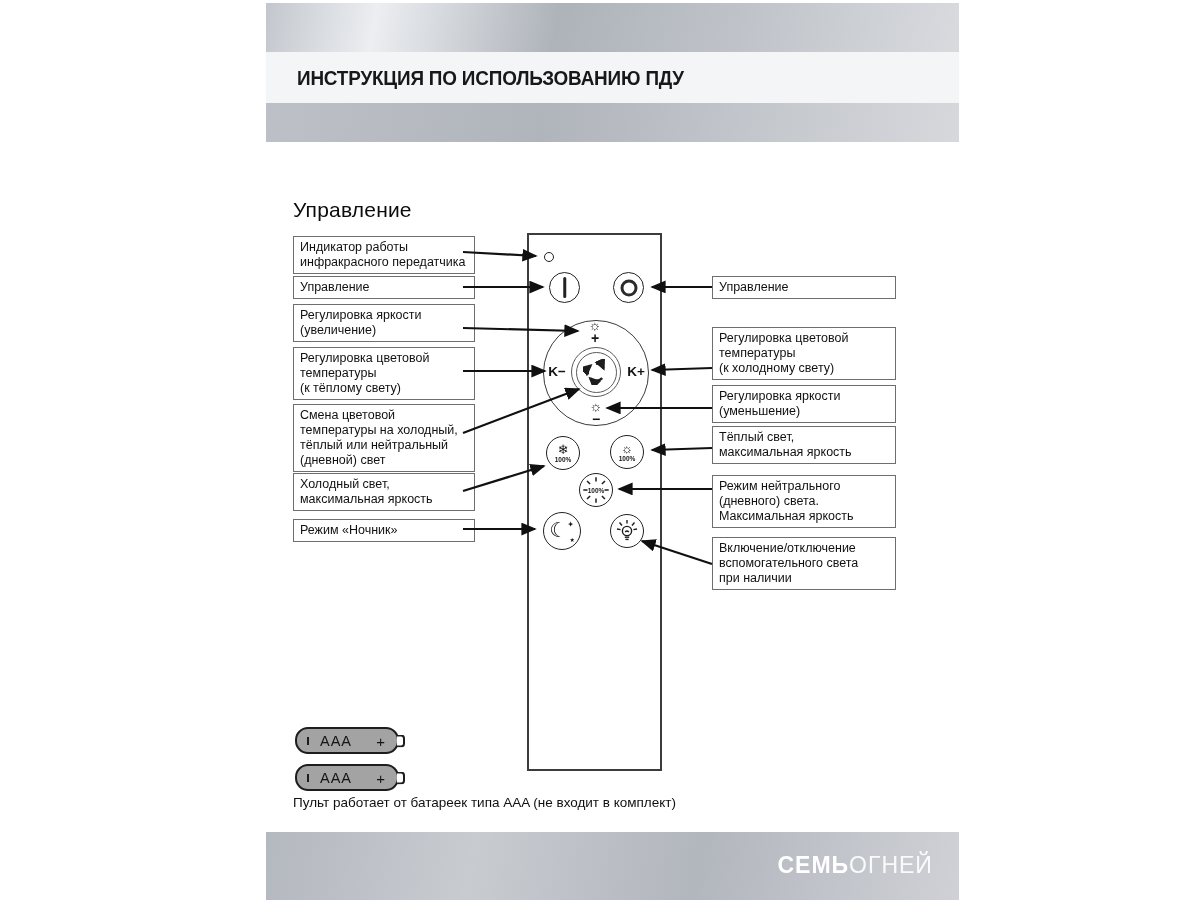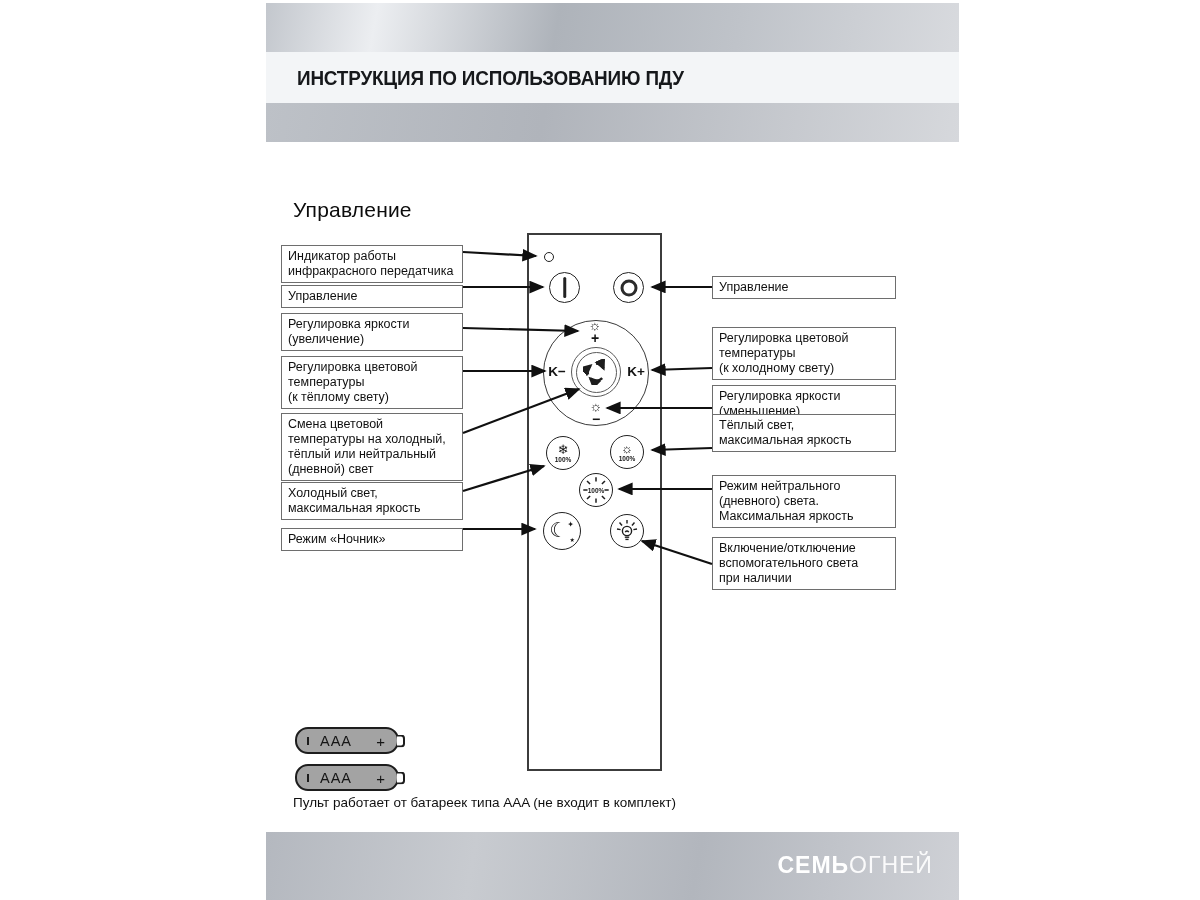--- a/index.html
+++ b/index.html
@@ -19,21 +19,21 @@
     background:linear-gradient(100deg,#b4b8bf 0%,#c8cbd0 30%,#b2b6bd 62%,#cfd1d6 100%);}
   .brand{position:absolute;right:26px;top:50%;transform:translateY(-54%) scaleX(0.96);
     transform-origin:right center;color:#ffffff;font-size:24px;letter-spacing:1px;white-space:nowrap;}
   .brand b{font-weight:bold;}
   .brand span{font-weight:normal;opacity:.92;}
   
   .sec-title{left:293px;top:198px;font-size:21px;font-weight:normal;color:#0c0c0c;letter-spacing:.2px;}
   
   .callout{border:1px solid #6e6e6e;background:#ffffff;color:#101010;
     font-size:12.5px;line-height:15px;padding:3px 6px;white-space:pre-line;z-index:2;}
-  .cl{left:281px;width:168px;margin-top:9px;}
+  .cl{left:293px;width:168px;}
   .cr{left:712px;width:170px;}
   
   .remote{left:527px;top:233px;width:135px;height:538px;border:2px solid #3c3c3c;
     background:#ffffff;z-index:1;box-sizing:border-box;}
   .circ{border:1.7px solid #222;border-radius:50%;background:#fff;box-sizing:border-box;z-index:2;}
   .ir{left:544px;top:252px;width:10px;height:10px;border-width:1.6px;}
   .pwr-on{left:549px;top:272px;width:31px;height:31px;}
   .pwr-on .bar{position:absolute;left:50%;top:4px;width:3.5px;height:21px;
     transform:translateX(-50%);background:#222;border-radius:2px;}
   .pwr-off{left:613px;top:272px;width:31px;height:31px;}
@@ -102,21 +102,21 @@
 <div class="abs callout cl" style="top:473px">Холодный свет,
 максимальная яркость</div>
 <div class="abs callout cl" style="top:519px">Режим «Ночник»</div>
 
 <div class="abs callout cr" style="top:276px">Управление</div>
 <div class="abs callout cr" style="top:327px">Регулировка цветовой
 температуры
 (к холодному свету)</div>
 <div class="abs callout cr" style="top:385px">Регулировка яркости
 (уменьшение)</div>
-<div class="abs callout cr" style="top:414px">Тёплый свет,
+<div class="abs callout cr" style="top:426px">Тёплый свет,
 максимальная яркость</div>
 <div class="abs callout cr" style="top:475px">Режим нейтрального
 (дневного) света.
 Максимальная яркость</div>
 <div class="abs callout cr" style="top:537px">Включение/отключение
 вспомогательного света
 при наличии</div>
 
 <div class="abs remote"></div>
 <div class="abs circ ir"></div>

